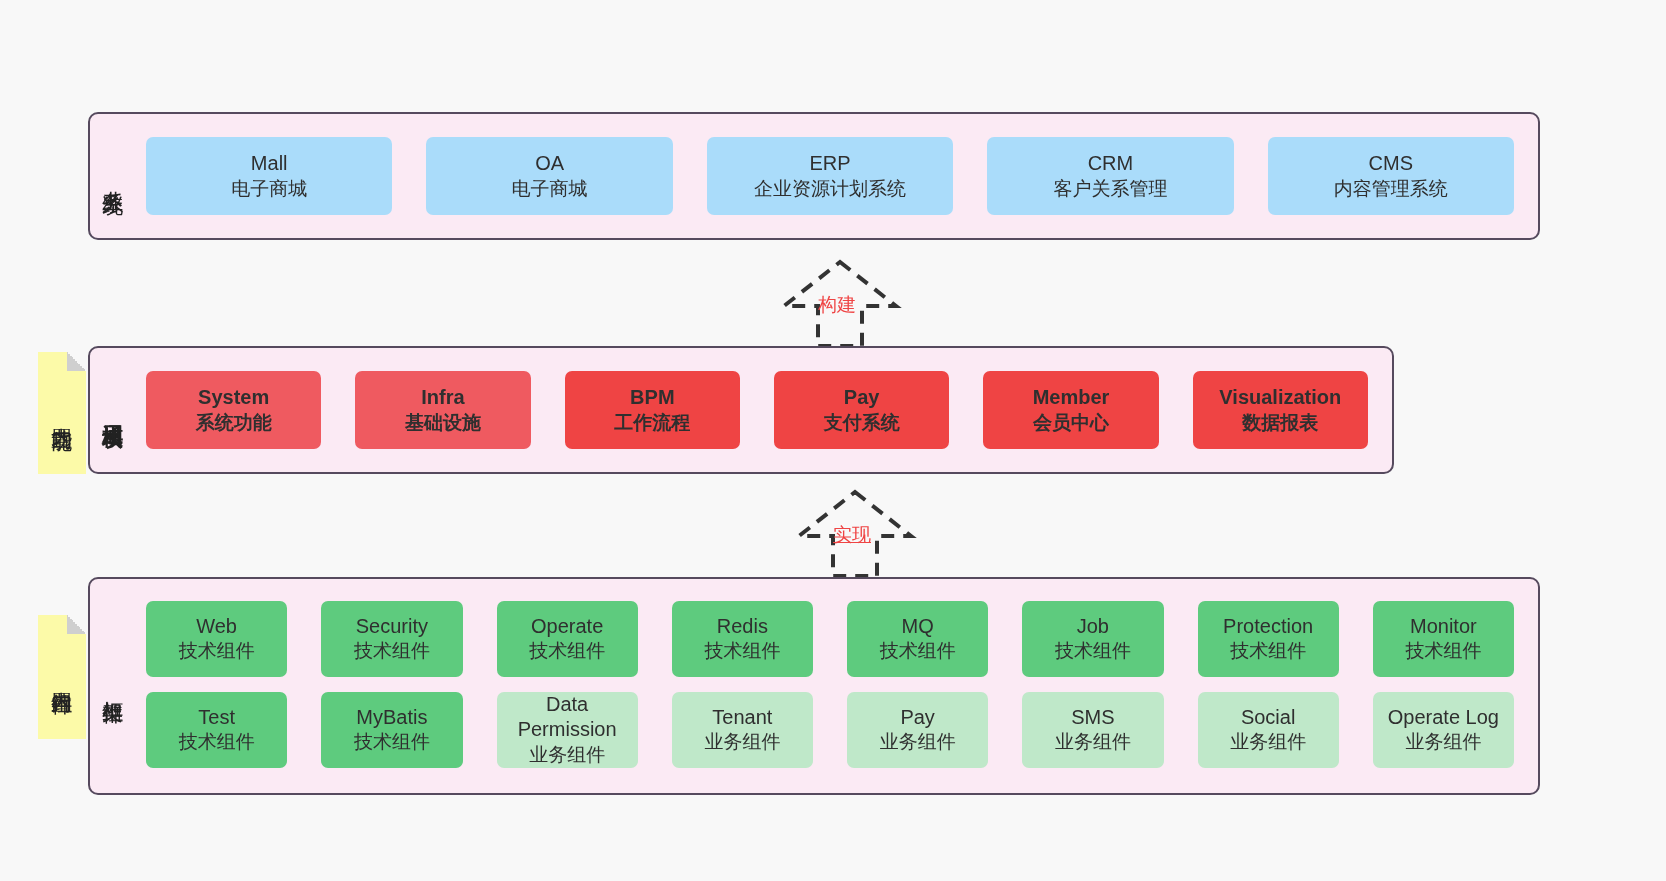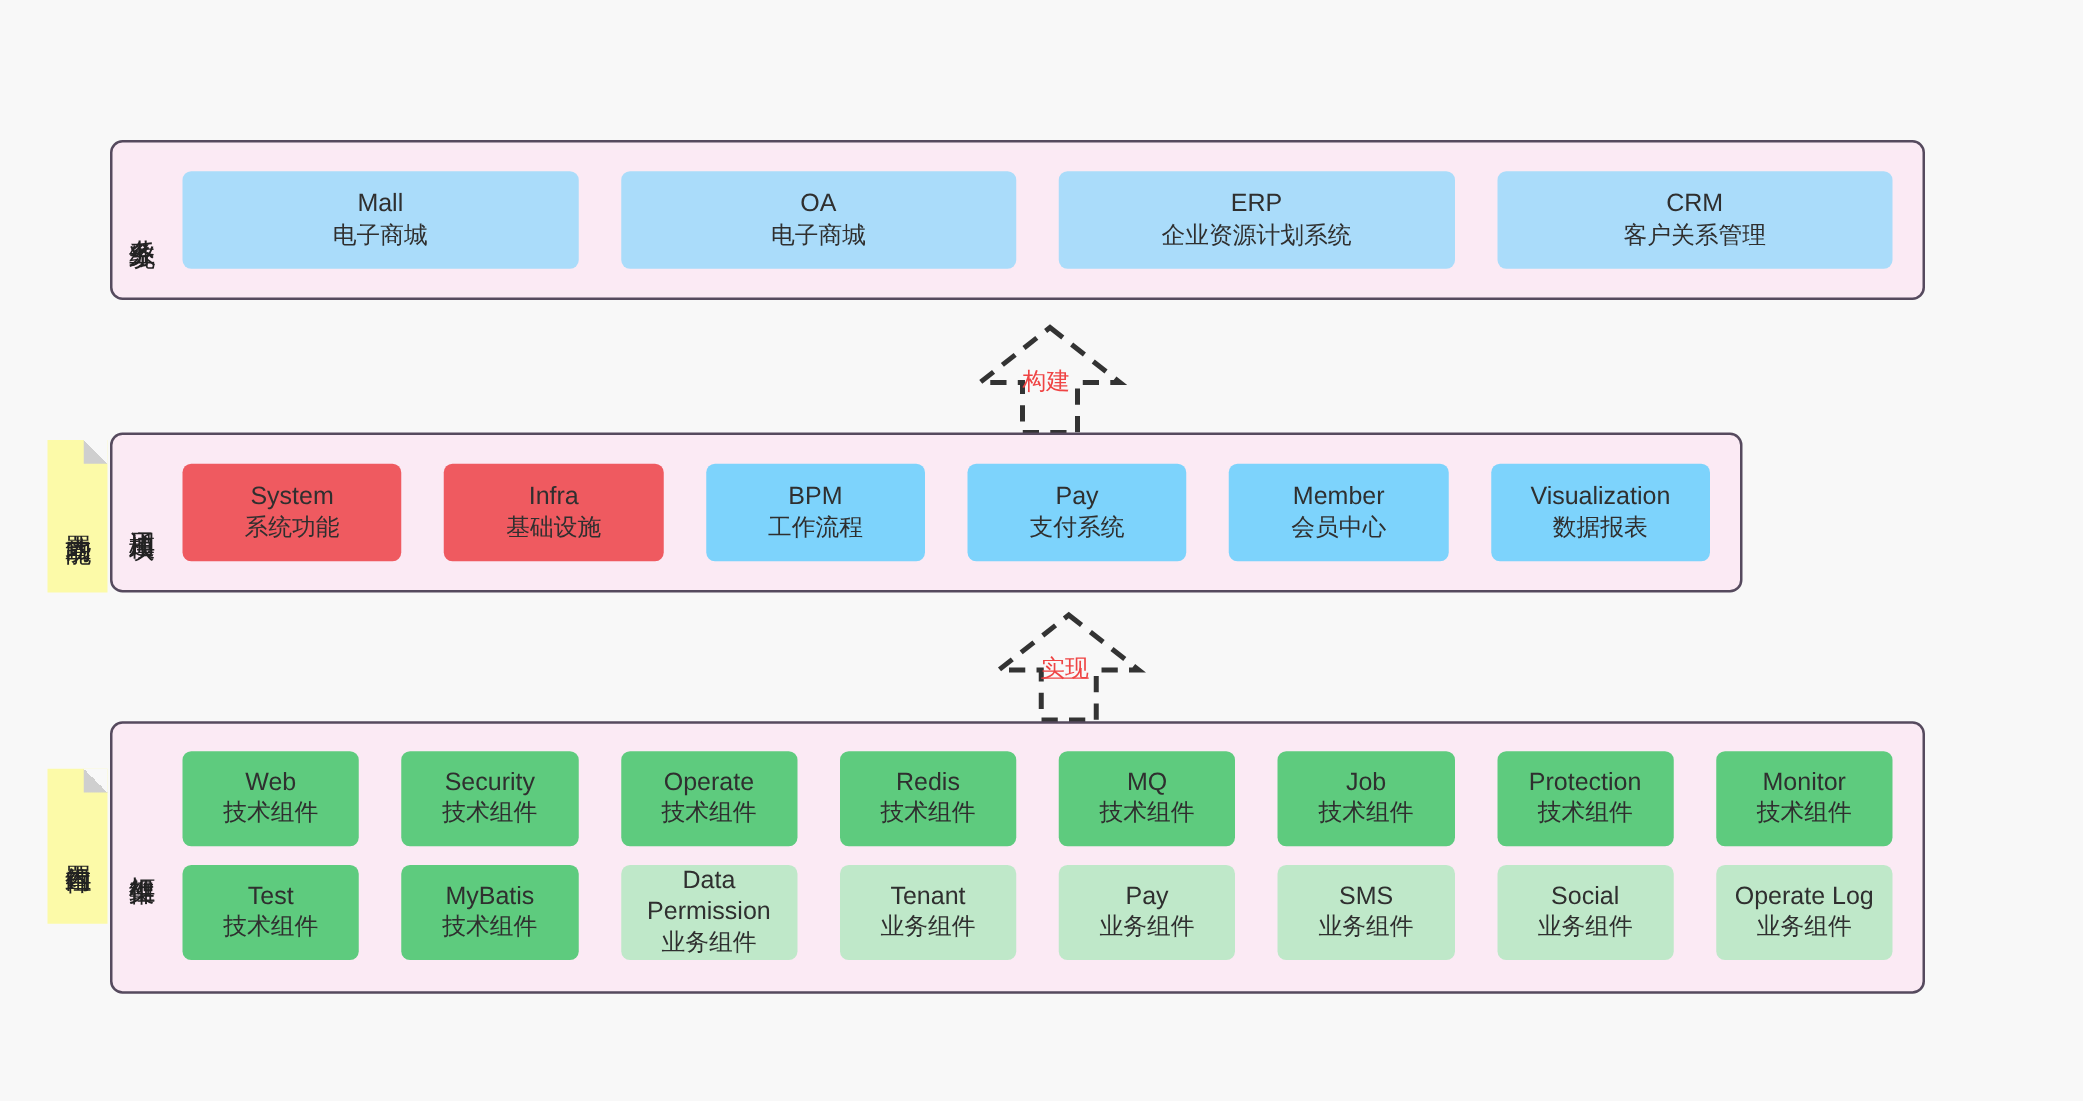--- a/index.html
+++ b/index.html
@@ -76,24 +76,24 @@
   }
 
   .card .c-title { font-size: 20px; }
   .card .c-sub   { font-size: 19px; }
 
   
   .lyr-biz { left: 88px; top: 112px; width: 1452px; height: 128px; }
   .lyr-biz .card { background: #aadcfa; height: 78px; }
 
   
-  .lyr-mod { left: 88px; top: 346px; width: 1306px; height: 128px; }
+  .lyr-mod { left: 88px; top: 346px; width: 1306px; height: 128px; font-weight: bold; }
   .lyr-mod .card { height: 78px; }
   .card.red-strong { background: #ef5a60; }
-  .card.red-soft   { background: #7dd3fc; }
+  .card.red-soft   { background: #ef4444; }
 
   
   .lyr-fw { left: 88px; top: 577px; width: 1452px; height: 218px; }
   .lyr-fw .layer-body { flex-direction: column; justify-content: center; gap: 15px; padding: 12px 14px 16px 0; }
   .lyr-fw .card { height: 76px; }
   .card.green-strong { background: #5ecb7e; }
   .card.green-soft   { background: #bfe8c9; }
 
   
   .note {
@@ -160,20 +160,24 @@
         <div class="card">
           <div class="c-title">ERP</div>
           <div class="c-sub">企业资源计划系统</div>
         </div>
 
         <div class="card">
           <div class="c-title">CRM</div>
           <div class="c-sub">客户关系管理</div>
         </div>
 
+        <div class="card">
+          <div class="c-title">CMS</div>
+          <div class="c-sub">内容管理系统</div>
+        </div>
 
 
       </div>
     </div>
   </div>
 
   <div class="arrow arr-build">
     <svg width="170" height="90" viewBox="0 0 170 90">
       <path d="M 85 4 L 141 48 L 107 48 L 107 88 L 63 88 L 63 48 L 29 48 Z" fill="none" stroke="#333333" stroke-width="4" stroke-dasharray="13,9" stroke-linejoin="miter"></path>
     </svg>

